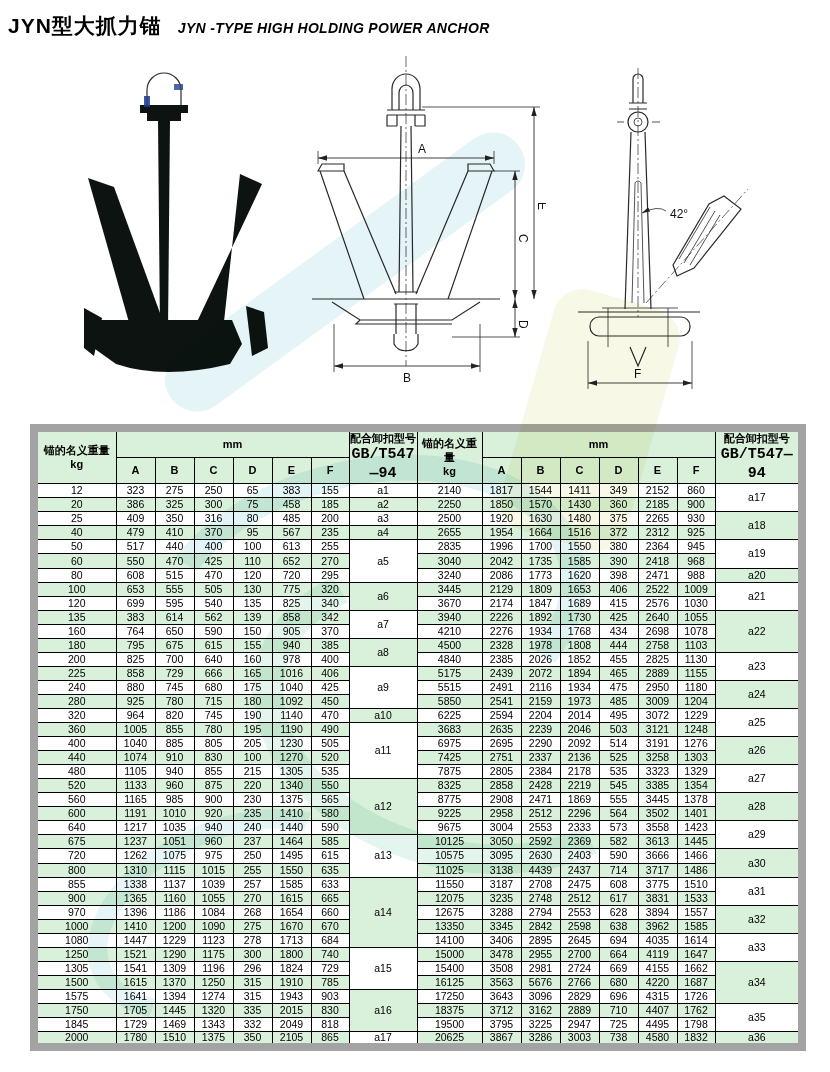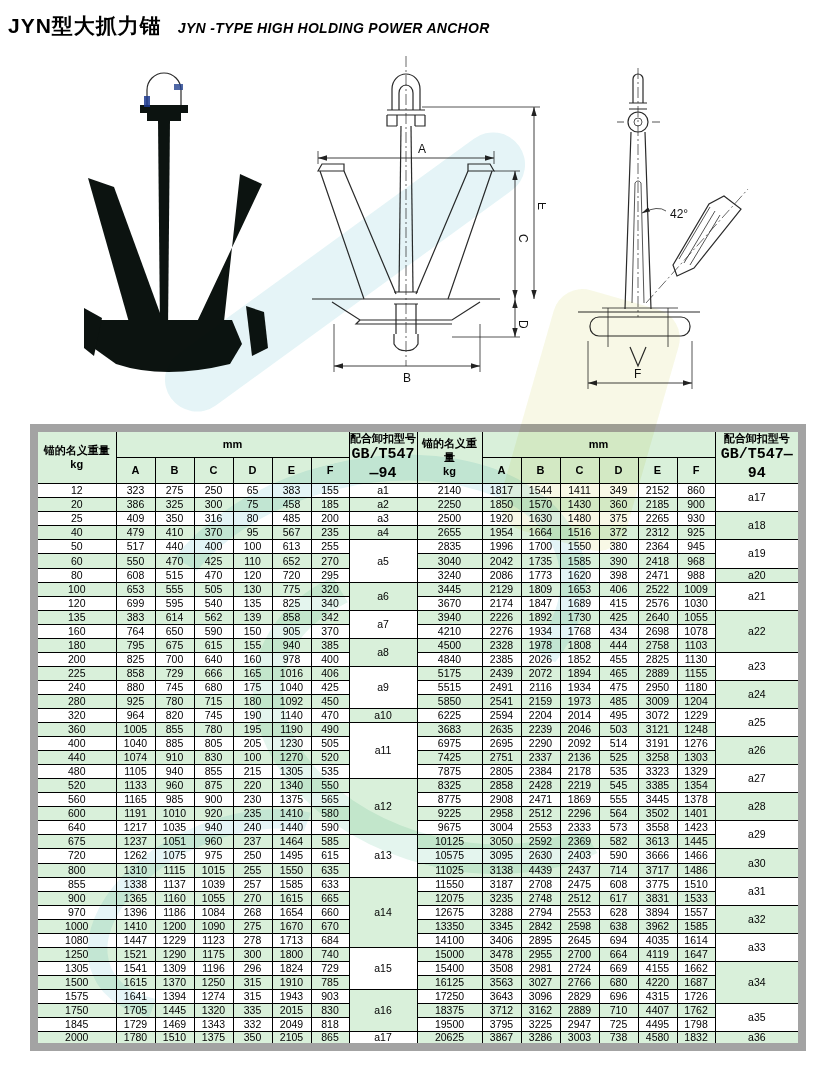--- a/index.html
+++ b/index.html
@@ -815,21 +815,21 @@
         <tr>
           <td class="g">1500</td>
           <td class="g">1615</td>
           <td class="g">1370</td>
           <td class="g">1250</td>
           <td class="g">315</td>
           <td class="g">1910</td>
           <td class="g">785</td>
           <td class="g">16125</td>
           <td class="g">3563</td>
-          <td class="g">3027</td>
+          <td class="g">5676</td>
           <td class="g">2766</td>
           <td class="g">680</td>
           <td class="g">4220</td>
           <td class="g">1687</td>
         </tr>
         <tr>
           <td class="w">1575</td>
           <td class="w">1641</td>
           <td class="w">1394</td>
           <td class="w">1274</td>

